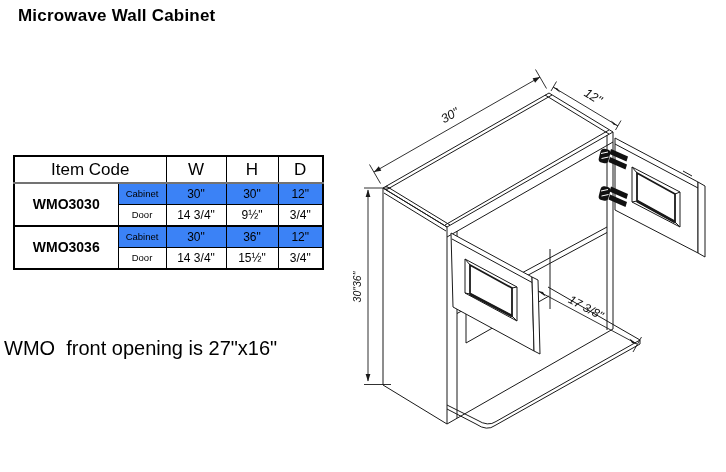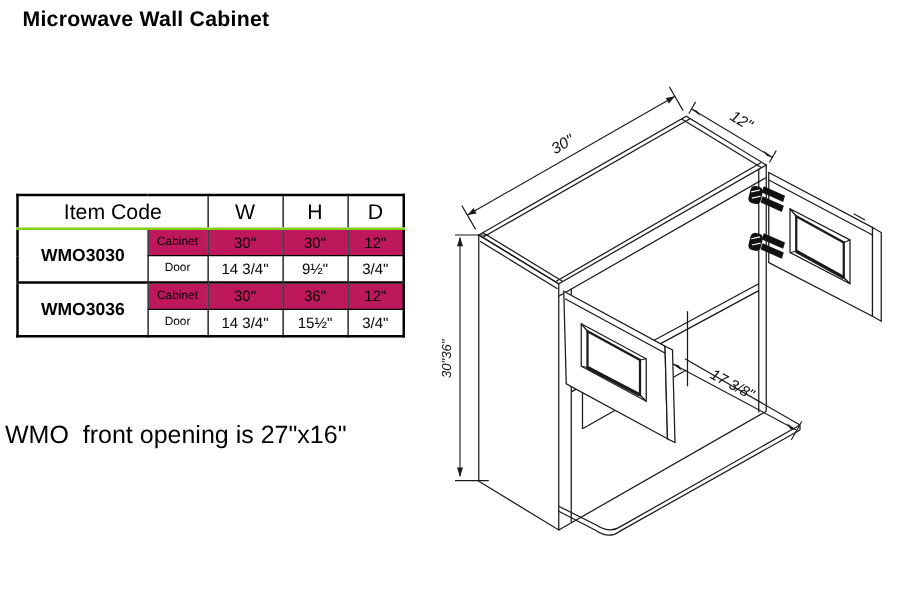--- a/index.html
+++ b/index.html
@@ -5,26 +5,26 @@
   html,body{margin:0;padding:0;background:#fff;}
   #page{position:relative;width:726px;height:458px;background:#ffffff;overflow:hidden;
         font-family:"Liberation Sans",sans-serif;color:#000;}
   .title{position:absolute;left:18px;top:6px;font-size:17px;font-weight:700;letter-spacing:.2px;}
   .note{position:absolute;left:4px;top:337px;font-size:20px;font-weight:400;white-space:pre;}
   
   .tblwrap{position:absolute;left:13px;top:155px;}
   table.spec{border-collapse:collapse;table-layout:fixed;border:2px solid #000;}
   table.spec th,table.spec td{border:1px solid #000;text-align:center;vertical-align:middle;
         padding:0;line-height:1.05;overflow:hidden;}
-  table.spec tr.hdr th{height:25px;font-size:17px;font-weight:400;border-bottom:2px solid #84cc16;margin-left:19px;}
+  table.spec tr.hdr th{height:25px;font-size:17px;font-weight:400;border-bottom:2px solid #737373;margin-left:19px;}
   table.spec td{height:20px;}
   td.code{font-size:14px;font-weight:bold;}
   td.sub{font-size:9.5px;}
   td.val{font-size:12px;}
-  .shade{background:#be185d;margin-top:12px;}
+  .shade{background:#3b82f6;margin-top:12px;}
   tr.sep td{border-top:2px solid #000;}
   
   #drawing{position:absolute;left:350px;top:55px;}
   #drawing path, #drawing line{stroke:#1a1a1a;stroke-width:1;fill:none;}
   #drawing .fillw{fill:#ffffff;}
   #drawing .thick{stroke-width:1.8;}
   #drawing .thicker{stroke-width:2.6;}
   #drawing .dim{stroke-width:0.9;}
   #drawing polygon{fill:#1a1a1a;stroke:none;}
   #drawing .blk{fill:#111;stroke:none;}

